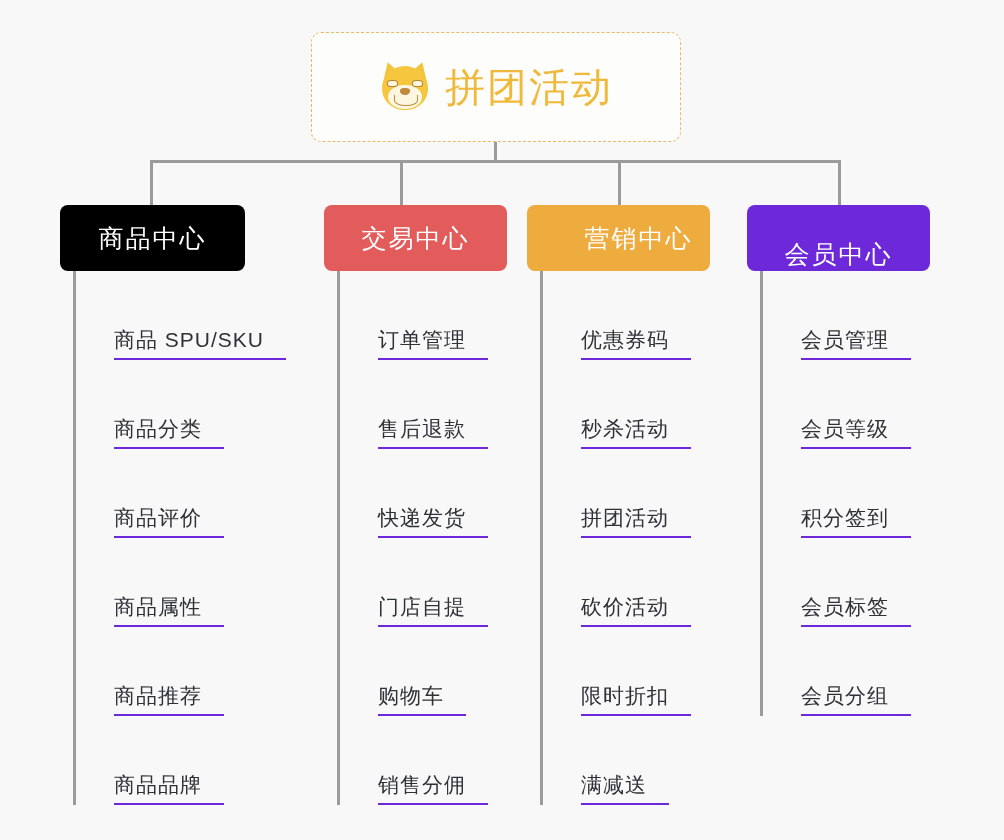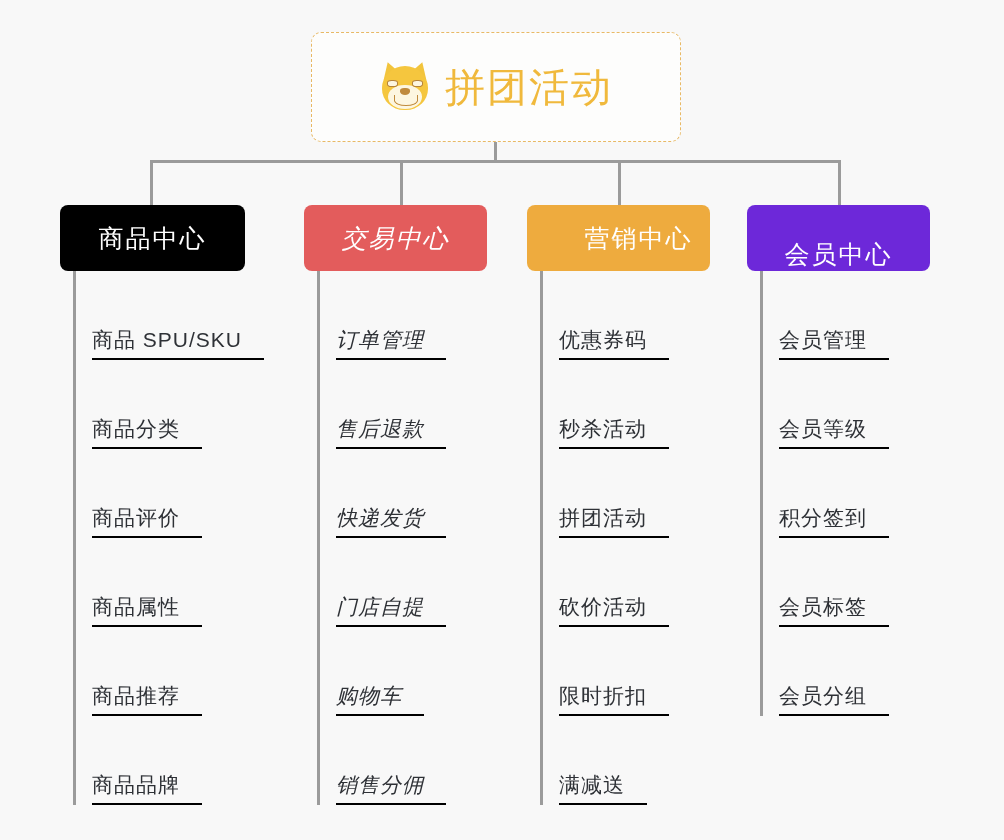--- a/index.html
+++ b/index.html
@@ -140,26 +140,26 @@
   }
   .leaf {
     height: 89px;
     box-sizing: border-box;
     position: relative;
     display: flex;
     align-items: flex-end;
   }
   .leaf-label {
     display: inline-block;
-    margin-left: 16px;
+    margin-left: 38px;
     padding: 0 22px 6px 0;
     font-size: 21px;
     color: #2e3136;
     letter-spacing: 1px;
-    border-bottom: 2px solid #000000;
+    border-bottom: 2px solid #6d28d9;
     white-space: nowrap;
     line-height: 1.2;
   }
 </style>
 </head>
 <body>
 
 <div id="mindmap">
 
   <div class="root-node">
@@ -204,21 +204,21 @@
         </div>
       <div class="leaf">
           <span class="leaf-label">商品推荐</span>
         </div>
       <div class="leaf">
           <span class="leaf-label">商品品牌</span>
         </div>
     </div>
   </div>
 
-  <div class="branch" style="left:304px; width:183px;font-style:italic;">
+  <div class="branch" style="left:324px; width:183px;">
     <div class="cat-box" style="background:#e35c5c; width:183px;">
       <span>交易中心</span>
     </div>
     <div class="leaf-list">
       <div class="leaf">
           <span class="leaf-label">订单管理</span>
         </div>
       <div class="leaf">
           <span class="leaf-label">售后退款</span>
         </div>

